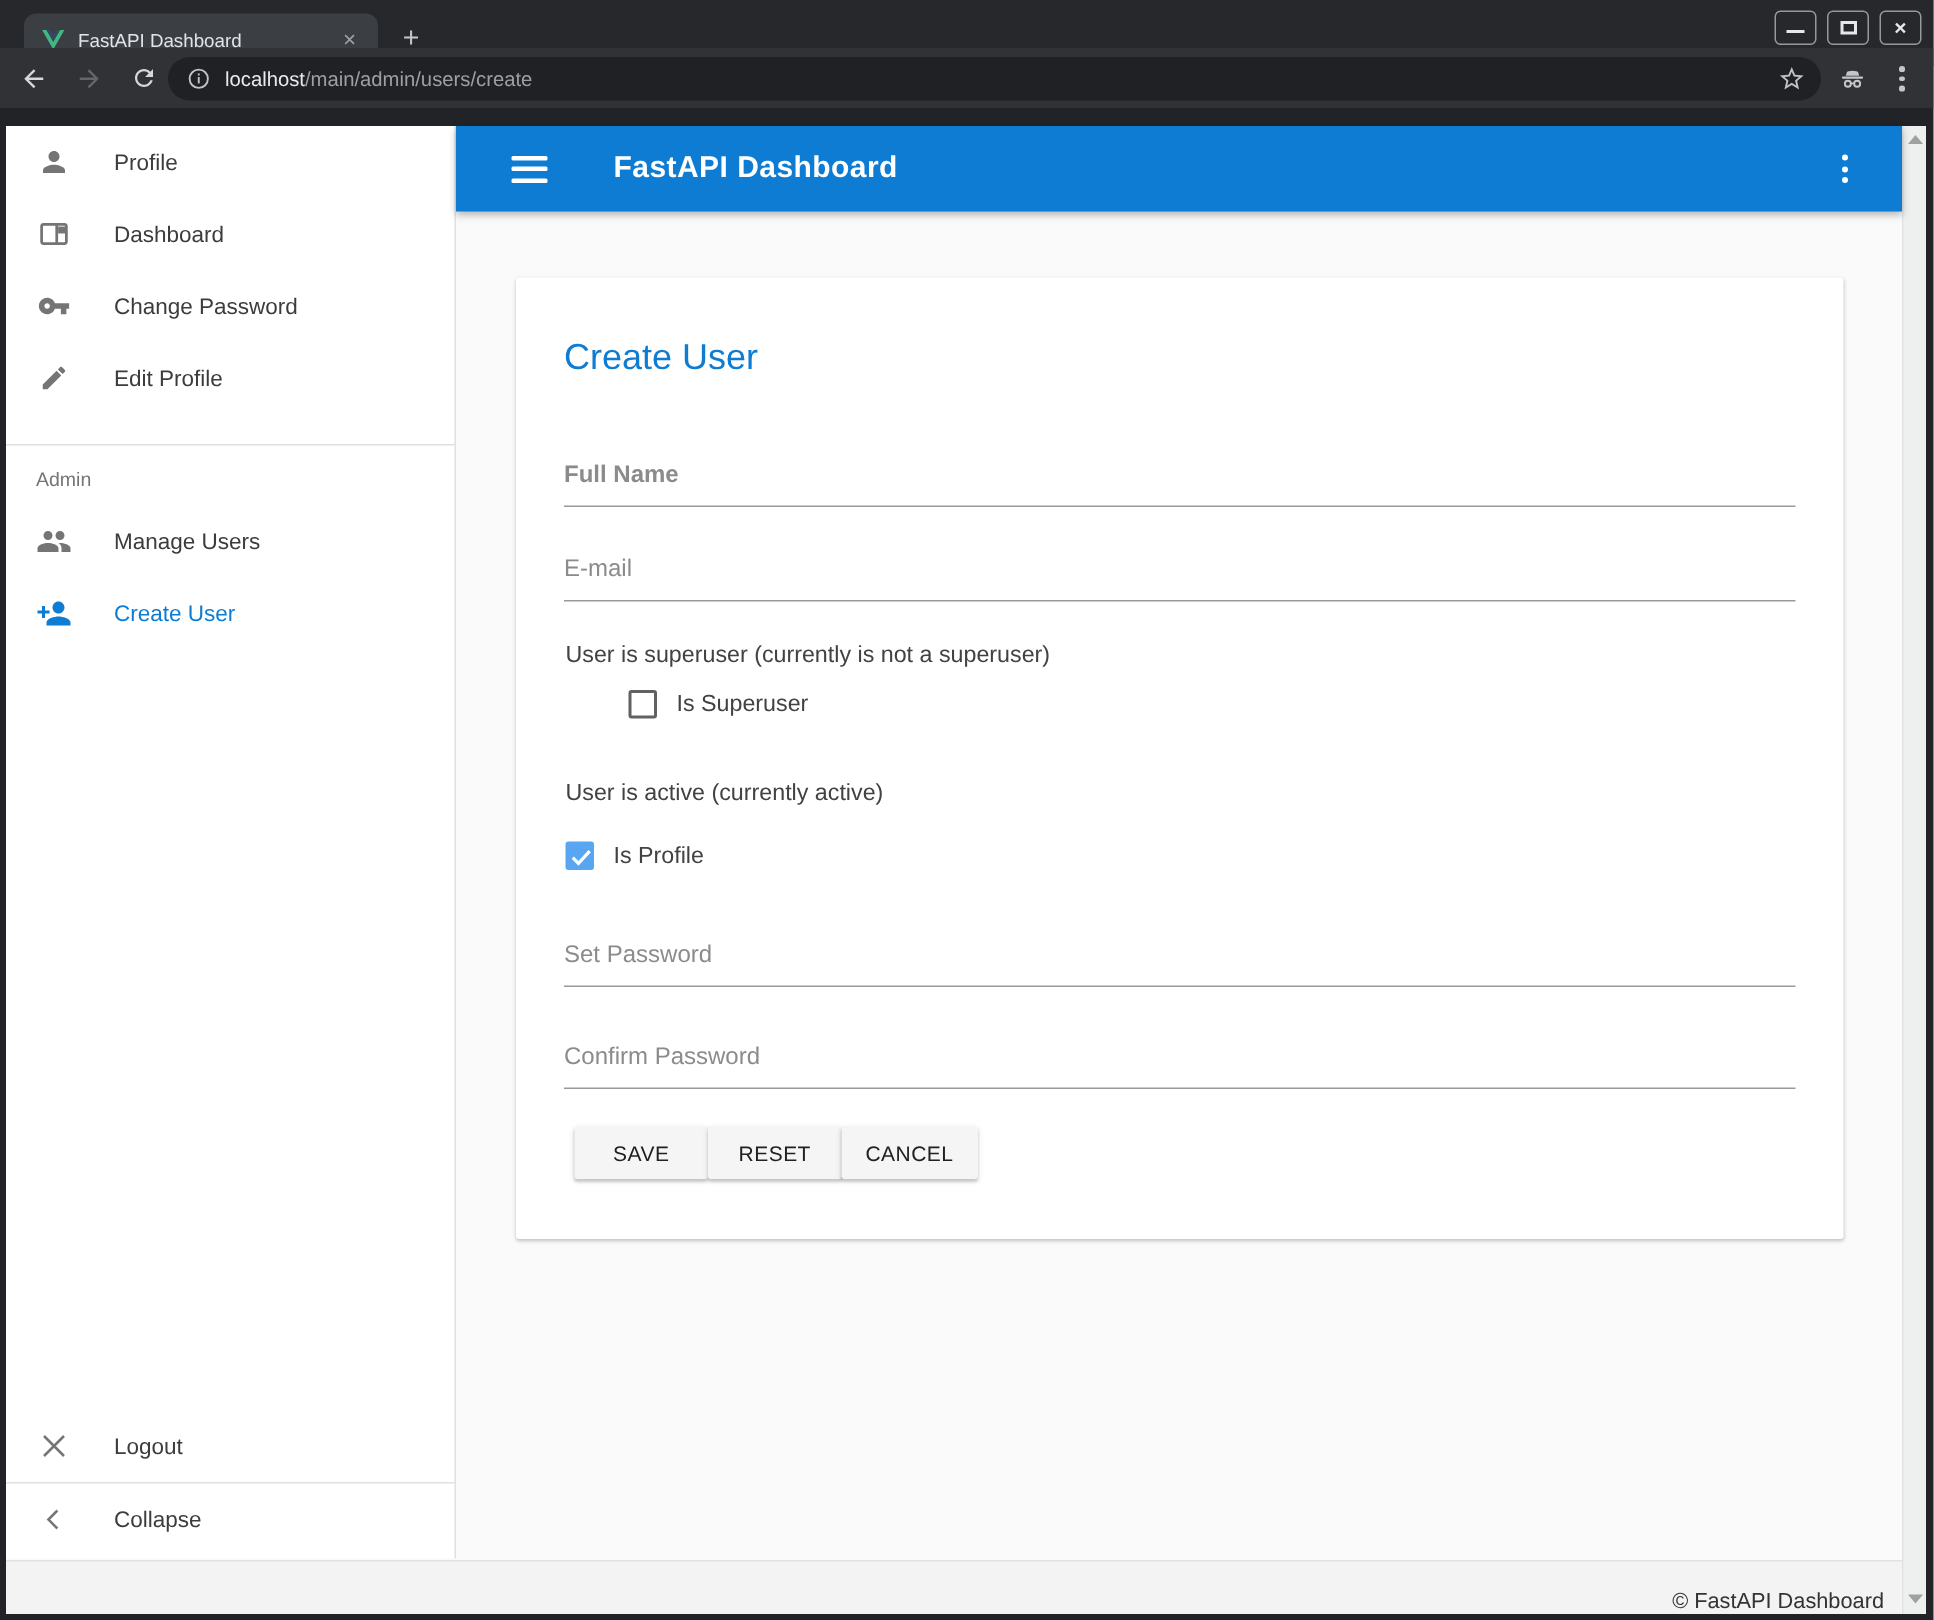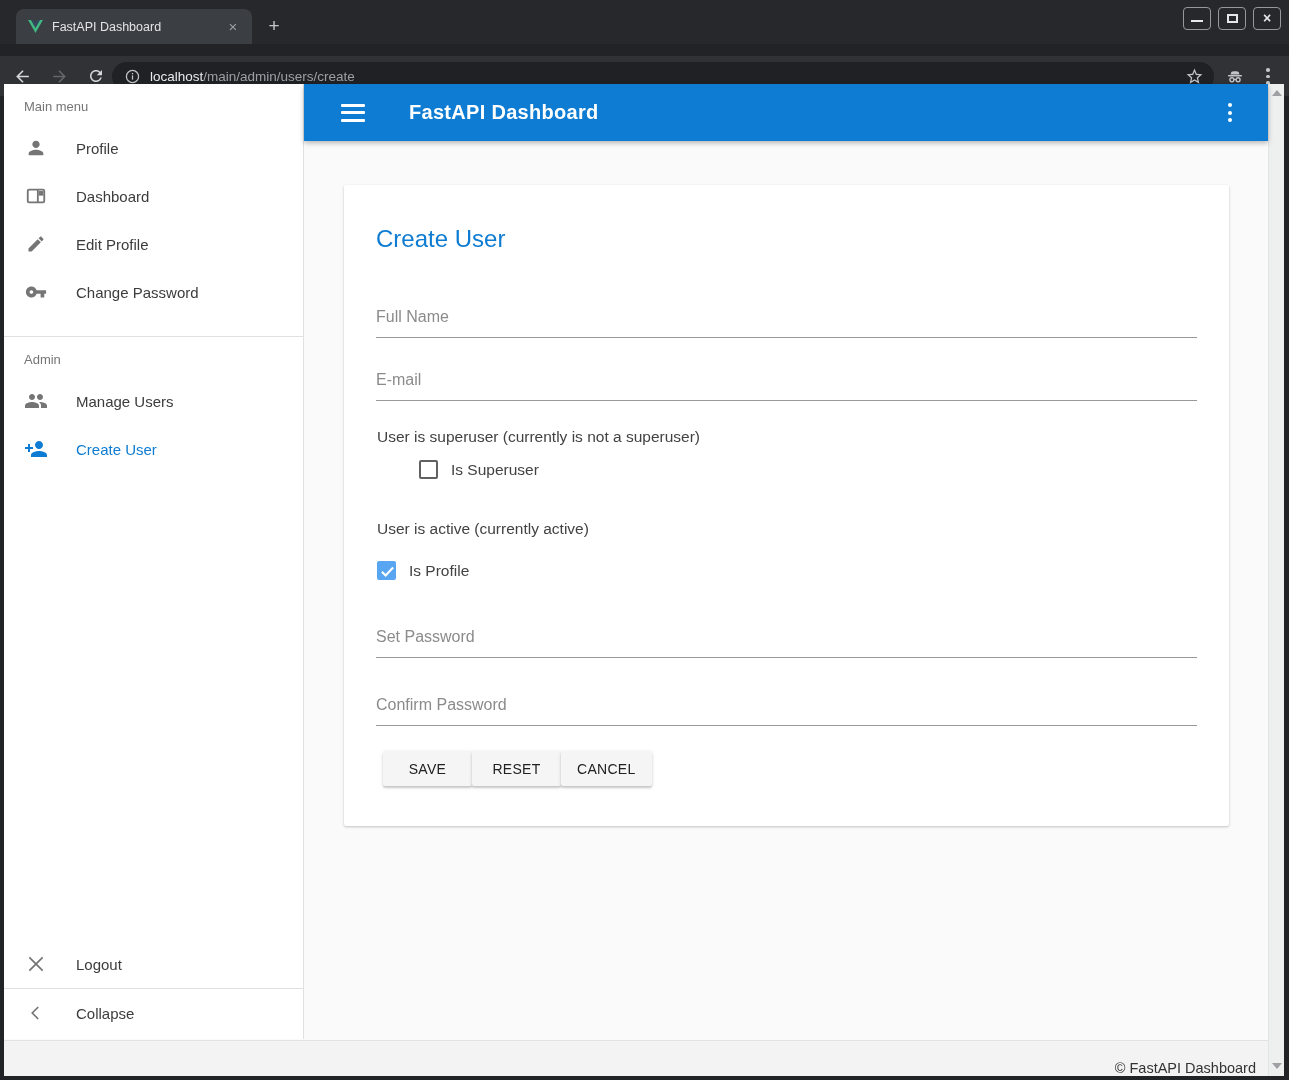--- a/index.html
+++ b/index.html
@@ -20,21 +20,21 @@
        border-radius:8px 8px 0 0;display:flex;align-items:center;padding:0 10px 0 12px;}
   .tab-title{flex:1;color:#e2e4e7;font-size:12.5px;margin-left:9px;white-space:nowrap;overflow:hidden;}
   .tab-close{color:#9da1a6;font-size:15px;width:18px;height:18px;line-height:17px;text-align:center;border-radius:50%;cursor:pointer;}
   .newtab{position:absolute;left:262px;top:14px;width:24px;height:24px;color:#c3c6c9;font-size:19px;
           line-height:23px;text-align:center;border-radius:50%;}
   .win-controls{position:absolute;right:8px;top:7px;display:flex;gap:7px;}
   .win-btn{width:28px;height:23px;border:1px solid #96989b;border-radius:4px;position:relative;background:transparent;}
   .win-btn .bar{position:absolute;left:7px;right:7px;bottom:7px;height:2px;background:#e6e7e9;}
   .win-btn .box{position:absolute;left:8px;top:6px;width:11px;height:9px;border:2px solid #e6e7e9;}
   .win-btn .x{position:absolute;inset:0;color:#e6e7e9;font-size:14px;line-height:21px;text-align:center;font-weight:bold;}
-  .toolbar{position:absolute;left:0;top:56px;width:1289px;height:40px;background:#303235;display:flex;align-items:center;text-align:center;}
+  .toolbar{position:absolute;left:0;top:32px;width:1289px;height:40px;background:#303235;display:flex;align-items:center;text-align:center;}
   .nav-ic{width:30px;height:30px;display:flex;align-items:center;justify-content:center;margin-left:7px;border-radius:50%;}
   .omnibox{position:absolute;left:112px;top:6px;width:1102px;height:29px;background:#202124;border-radius:15px;
            display:flex;align-items:center;padding:0 10px 0 12px;}
   .omni-host{color:#e8eaed;font-size:13.5px;margin-left:9px;}
   .omni-path{color:#9aa0a6;font-size:13.5px;}
   .omni-star{margin-left:auto;display:flex;align-items:center;}
   .toolbar-right{position:absolute;right:12px;top:6px;height:29px;display:flex;align-items:center;gap:14px;}
   .kebab{width:18px;height:22px;display:flex;flex-direction:column;align-items:center;justify-content:center;gap:3px;}
   .kebab i{width:3.5px;height:3.5px;border-radius:50%;background:#c3c6c9;display:block;}
   
@@ -57,21 +57,21 @@
   .appbar-title{color:#fff;font-size:20px;font-weight:bold;letter-spacing:.3px;margin-left:44px;}
   .appbar-kebab{margin-left:auto;margin-right:28px;width:20px;height:22px;display:flex;flex-direction:column;align-items:center;justify-content:center;gap:3.5px;cursor:pointer;}
   .appbar-kebab i{width:4px;height:4px;border-radius:50%;background:#fff;display:block;}
   
   .card{position:absolute;left:340px;top:101px;width:885px;height:641px;background:#fff;border-radius:2px;
         box-shadow:0 1px 3px rgba(0,0,0,.16),0 1px 2px rgba(0,0,0,.08);}
   .form-title{position:absolute;left:32px;top:40px;font-size:24px;font-weight:500;color:var(--primary);}
   .tfield{position:absolute;left:32px;width:821px;height:36px;border:none;border-bottom:1px solid #999;
           background:transparent;font-family:inherit;font-size:16px;color:#333;outline:none;padding-bottom:6px;}
   .tfield::placeholder{color:#8b8b8b;opacity:1;}
-  .f-fullname{top:117px;} .f-email{top:180px;} .f-setpass{top:437px;} .f-confirmpass{top:505px;}
+  .f-fullname{top:117px;font-weight:bold;} .f-email{top:180px;} .f-setpass{top:437px;} .f-confirmpass{top:505px;}
   .hint{position:absolute;left:33px;font-size:15.5px;color:#424242;}
   .h-super{top:243px;} .h-active{top:335px;}
   .check-row{position:absolute;left:33px;display:flex;align-items:center;cursor:pointer;}
   .cr-super{top:275px;padding-left:42px;} .cr-active{top:376px;}
   .checkbox{width:19px;height:19px;border:2px solid #616161;border-radius:2px;position:relative;background:#fff;}
   .checkbox svg{display:none;}
   .checkbox.checked{background:var(--checkbox-checked);border-color:var(--checkbox-checked);}
   .checkbox.checked svg{display:block;position:absolute;left:1px;top:2px;}
   .check-lbl{margin-left:13px;font-size:15.5px;color:#424242;}
   .btn-row{position:absolute;left:39px;top:566px;display:flex;}
@@ -163,21 +163,20 @@
         <i></i>
         <i></i>
         <i></i>
       </span>
   </div>
 </div>
 
 <div class="webview">
 
   <div class="sidebar">
-    <div class="section-label">Main menu</div>
 
     <div class="nav-item">
       <span class="ic">
         <svg width="22" height="22" viewBox="0 0 24 24">
             <path fill="#757575" d="M12 12c2.21 0 4-1.79 4-4s-1.79-4-4-4-4 1.79-4 4 1.79 4 4 4zm0 2c-2.67 0-8 1.34-8 4v2h16v-2c0-2.66-5.33-4-8-4z"></path>
           </svg>
       </span>
       <span class="lbl">Profile</span>
     </div>
 
@@ -187,34 +186,34 @@
             <rect x="3" y="5" width="18" height="14" rx="1.5" fill="none" stroke="#757575" stroke-width="2"></rect>
             <line x1="14" y1="5" x2="14" y2="19" stroke="#757575" stroke-width="2"></line>
             <rect x="15" y="6.6" width="5" height="5" fill="#757575"></rect>
           </svg>
       </span>
       <span class="lbl">Dashboard</span>
     </div>
 
     <div class="nav-item">
       <span class="ic">
+        <svg width="22" height="22" viewBox="0 0 24 24">
+            <path fill="#757575" d="M12.65 10C11.83 7.67 9.61 6 7 6c-3.31 0-6 2.69-6 6s2.69 6 6 6c2.61 0 4.83-1.67 5.65-4H17v4h4v-4h2v-4H12.65zM7 14c-1.1 0-2-.9-2-2s.9-2 2-2 2 .9 2 2-.9 2-2 2z"></path>
+          </svg>
+      </span>
+      <span class="lbl">Change Password</span>
+    </div>
+
+    <div class="nav-item">
+      <span class="ic">
         <svg width="20" height="20" viewBox="0 0 24 24">
             <path fill="#757575" d="M3 17.25V21h3.75L17.81 9.94l-3.75-3.75L3 17.25zM20.71 7.04c.39-.39.39-1.02 0-1.41l-2.34-2.34c-.39-.39-1.02-.39-1.41 0l-1.83 1.83 3.75 3.75 1.83-1.83z"></path>
           </svg>
       </span>
       <span class="lbl">Edit Profile</span>
-    </div>
-
-    <div class="nav-item">
-      <span class="ic">
-        <svg width="22" height="22" viewBox="0 0 24 24">
-            <path fill="#757575" d="M12.65 10C11.83 7.67 9.61 6 7 6c-3.31 0-6 2.69-6 6s2.69 6 6 6c2.61 0 4.83-1.67 5.65-4H17v4h4v-4h2v-4H12.65zM7 14c-1.1 0-2-.9-2-2s.9-2 2-2 2 .9 2 2-.9 2-2 2z"></path>
-          </svg>
-      </span>
-      <span class="lbl">Change Password</span>
     </div>
 
     <div class="divider"></div>
     <div class="section-label">Admin</div>
 
     <div class="nav-item">
       <span class="ic">
         <svg width="24" height="24" viewBox="0 0 24 24">
             <path fill="#757575" d="M16 11c1.66 0 2.99-1.34 2.99-3S17.66 5 16 5c-1.66 0-3 1.34-3 3s1.34 3 3 3zm-8 0c1.66 0 2.99-1.34 2.99-3S9.66 5 8 5C6.34 5 5 6.34 5 8s1.34 3 3 3zm0 2c-2.33 0-7 1.17-7 3.5V19h14v-2.5c0-2.33-4.67-3.5-7-3.5zm8 0c-.29 0-.62.02-.97.05 1.16.84 1.97 1.97 1.97 3.45V19h6v-2.5c0-2.33-4.67-3.5-7-3.5z"></path>
           </svg>

